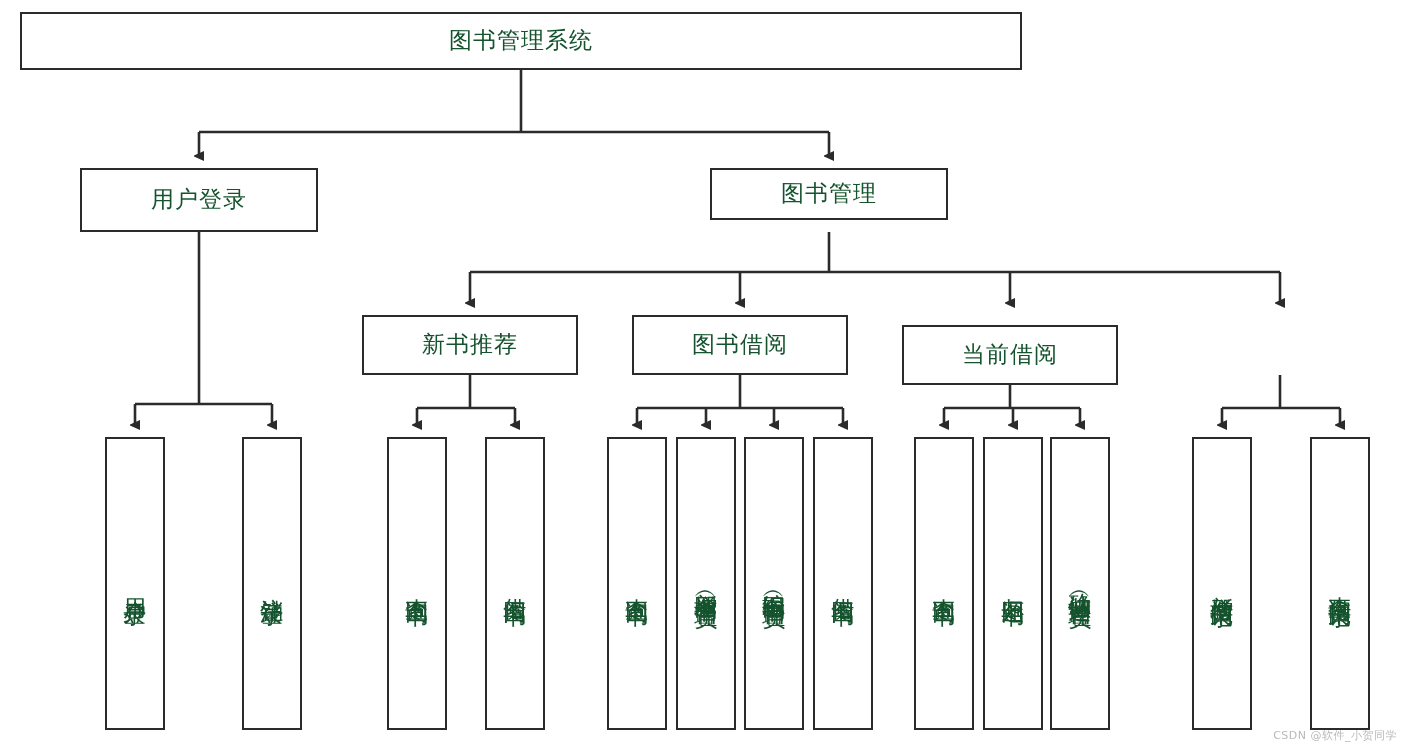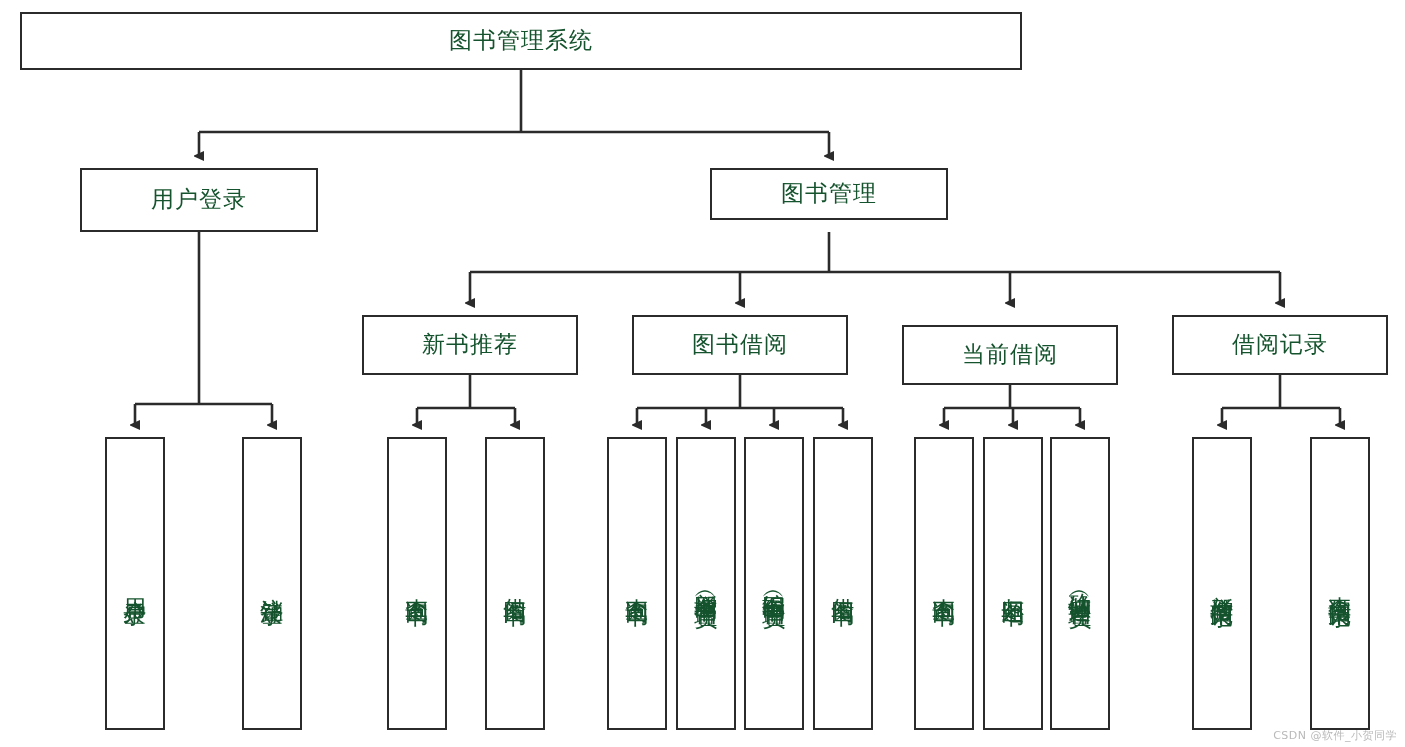--- a/index.html
+++ b/index.html
@@ -135,23 +135,20 @@
 
   <div class="node node-h" style="left:632px; top:315px; width:216px; height:60px;">
     <span>图书借阅</span>
   </div>
   <div class="node node-h" style="left:362px; top:315px; width:216px; height:60px;">
     <span>新书推荐</span>
   </div>
   <div class="node node-h" style="left:902px; top:315px; width:216px; height:60px;margin-top:10px;">
     <span>当前借阅</span>
   </div>
-  <div class="node node-h" style="left:1172px; top:315px; width:216px; height:60px;">
-    <span>借阅记录</span>
-  </div>
 
   <div class="node node-v" style="left:105px; top:437px; width:60px; height:293px;">
     <span>用户登录</span>
   </div>
   <div class="node node-v" style="left:242px; top:437px; width:60px; height:293px;">
     <span>注销登录</span>
   </div>
 
   <div class="node node-v" style="left:387px; top:437px; width:60px; height:293px;">
     <span>查询图书</span>

